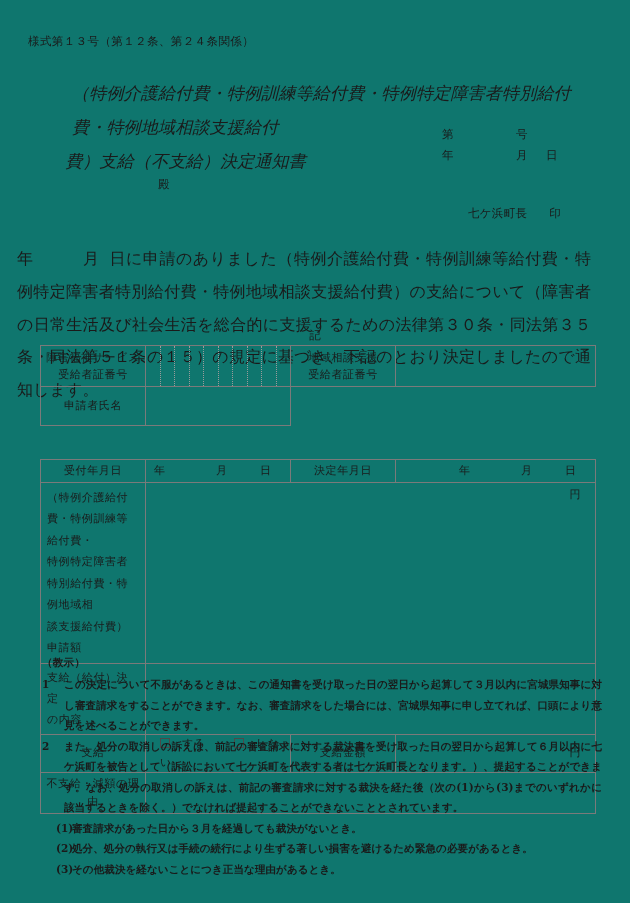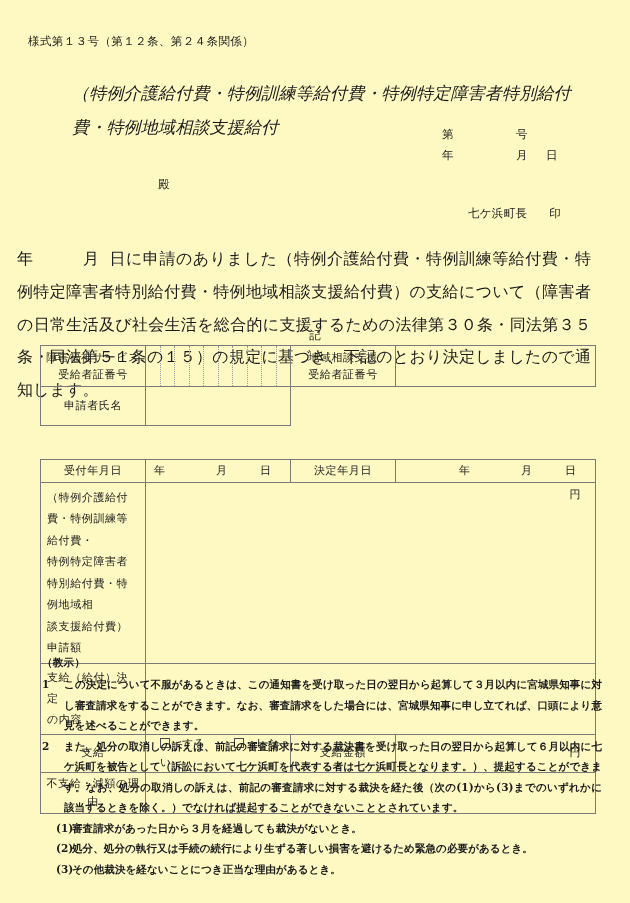--- a/index.html
+++ b/index.html
@@ -8,21 +8,21 @@
     background: #ffffff;
   }
   body {
     font-family: "DejaVu Serif", "Liberation Serif", serif;
     color: #1a1a1a;
   }
   #page {
     position: relative;
     width: 630px;
     height: 903px;
-    background: #fef9c3;
+    background: #0f766e;
     overflow: hidden;
     font-size: 11px;
     line-height: 1.7;
   }
 
   
   .form-no {
     position: absolute;
     left: 28px;
     top: 32px;
@@ -244,20 +244,21 @@
 </style>
 </head>
 <body>
 
 <div id="page">
 
   <div class="form-no">様式第１３号（第１２条、第２４条関係）</div>
 
   <div class="doc-title">
     <span>（特例介護給付費・特例訓練等給付費・特例特定障害者特別給付費・特例地域相談支援給付</span>
+    <span class="l2">費）支給（不支給）決定通知書</span>
   </div>
 
   <div class="numline">
     <div class="row">
       <span class="c1">第</span>
       <span class="c2">号</span>
     </div>
     <div class="row">
       <span class="c1">年</span>
       <span class="c3">月</span>

